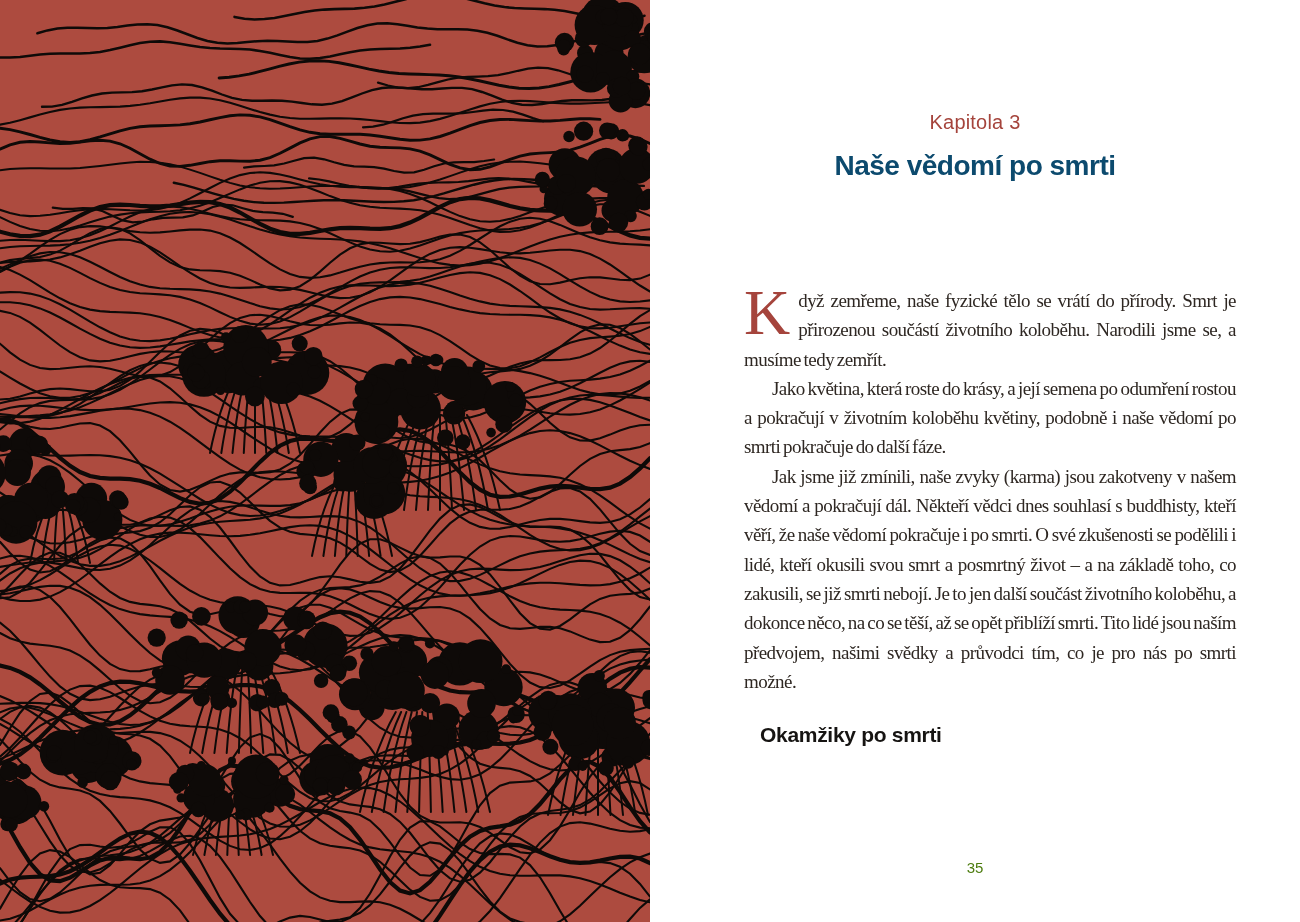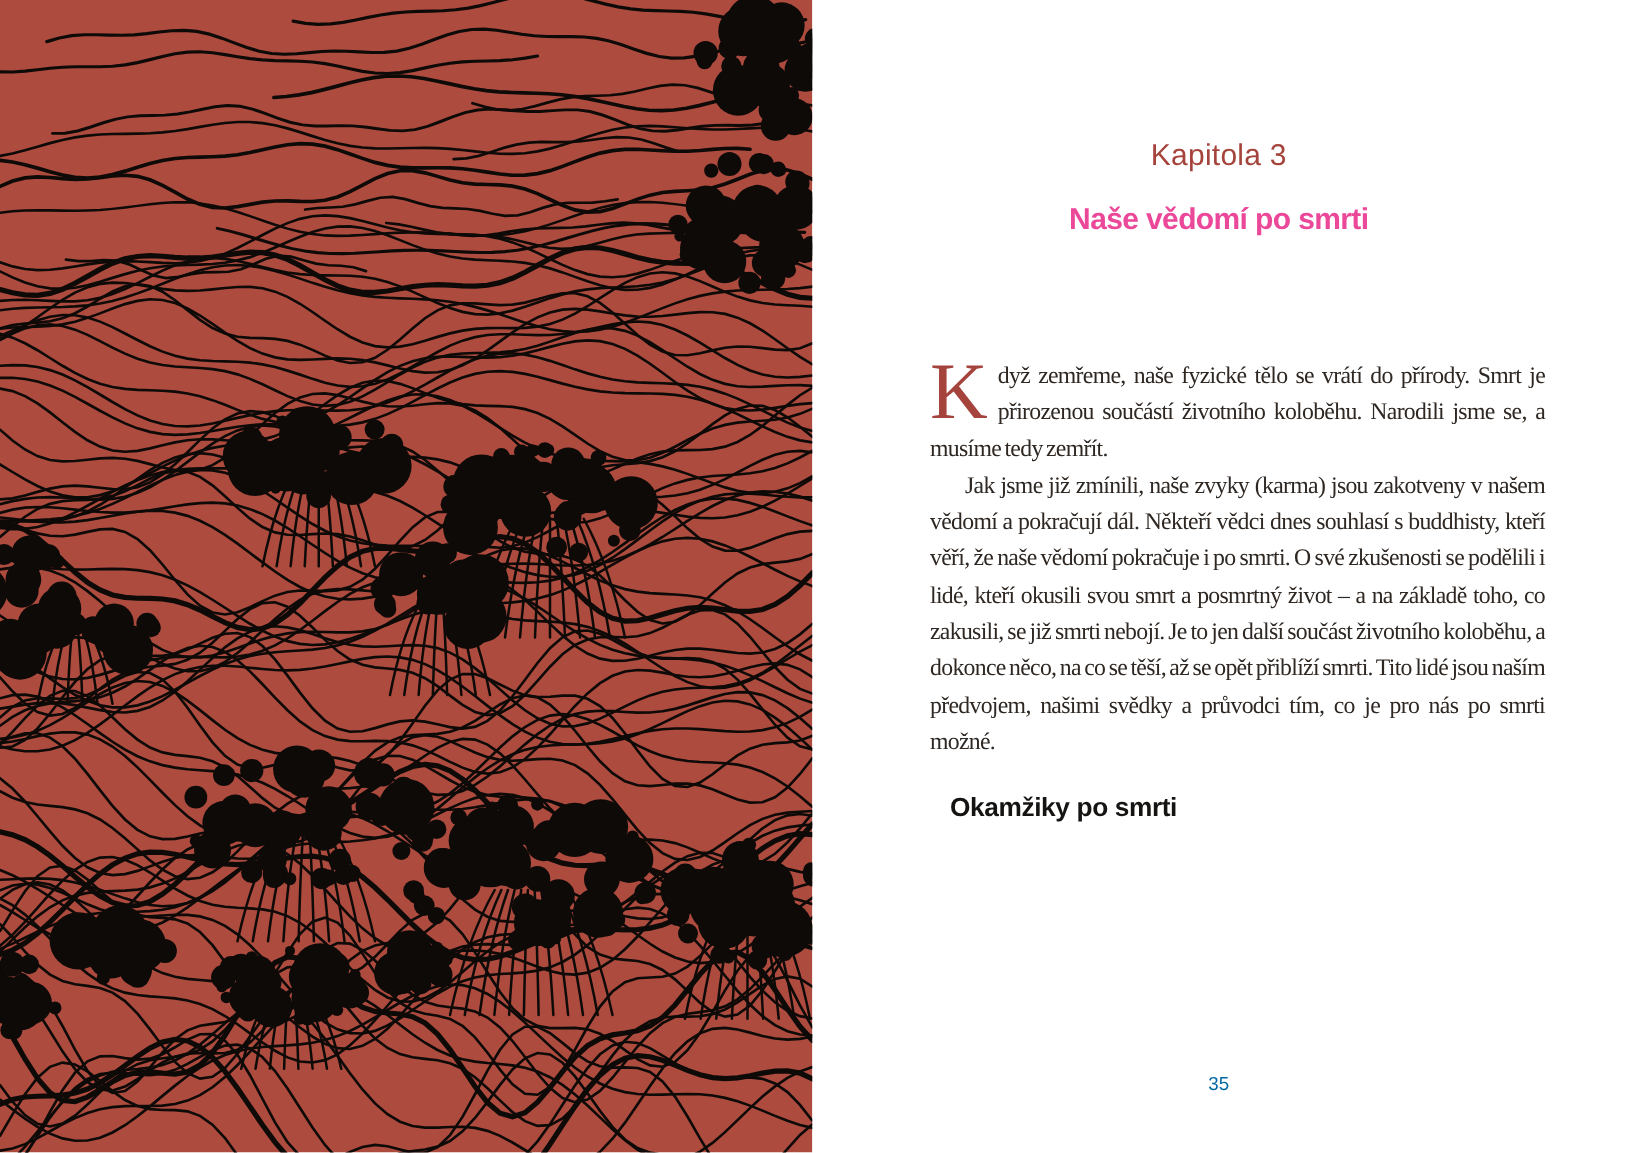--- a/index.html
+++ b/index.html
@@ -20,29 +20,29 @@
 
   
   .right-page {
     position: absolute; left: 650px; top: 0; width: 650px; height: 922px;
     background: #fff;
   }
   .chapter-label {
     position: absolute; top: 111px; left: 0; width: 100%;
     text-align: center;
     font-family: "Liberation Sans", sans-serif;
-    font-size: 24px; letter-spacing: 0.2px;
+    font-size: 20px; letter-spacing: 0.2px;
     color: #a5443c;
   }
   .chapter-title {
-    position: absolute; top: 162px; left: 0; width: 100%;
+    position: absolute; top: 150px; left: 0; width: 100%;
     margin: 0; text-align: center;
     font-family: "Liberation Sans", sans-serif;
-    font-weight: bold; font-size: 24px; letter-spacing: -0.5px;
-    color: #ec4899;
+    font-weight: bold; font-size: 28px; letter-spacing: -0.5px;
+    color: #0c4a6e;
   }
   .body-col {
     position: absolute; left: 94px; top: 286px; width: 492px;
   }
   .p {
     margin: 0;
     font-family: "Liberation Serif", serif;
     font-size: 19px; line-height: 29.3px;
     letter-spacing: -0.55px; word-spacing: -1.5px;
     text-align: justify;
@@ -60,21 +60,21 @@
   .section-heading {
     margin: 27px 0 23px 16px;
     font-family: "Liberation Sans", sans-serif;
     font-weight: bold; font-size: 21px; letter-spacing: -0.3px;
     color: #161412;
   }
   .page-number {
     position: absolute; bottom: 46px; left: 0; width: 100%;
     text-align: center;
     font-family: "Liberation Sans", sans-serif;
-    font-size: 15px; color: #0369a1;
+    font-size: 15px; color: #4d7c0f;
   }
 </style>
 </head>
 <body>
 
 <div class="spread">
 
   <div class="left-page">
     <div id="illustration">
         <svg xmlns="http://www.w3.org/2000/svg" width="650" height="922" viewBox="0 0 650 922">
@@ -633,20 +633,21 @@
         </svg>
       </div>
   </div>
 
   <div class="right-page">
     <div class="chapter-label">Kapitola 3</div>
     <h1 class="chapter-title">Naše vědomí po smrti</h1>
 
     <div class="body-col">
       <p class="p"><span class="dropcap">K</span><span>dyž zemřeme, naše fyzické tělo se vrátí do přírody. Smrt je přirozenou součástí životního koloběhu. Narodili jsme se, a musíme tedy zemřít.</span></p>
+      <p class="p indent">Jako květina, která roste do krásy, a její semena po odumření rostou a pokračují v životním koloběhu květiny, podobně i naše vědomí po smrti pokračuje do další fáze.</p>
       <p class="p indent">Jak jsme již zmínili, naše zvyky (karma) jsou zakotveny v našem vědomí a pokračují dál. Někteří vědci dnes souhlasí s buddhisty, kteří věří, že naše vědomí pokračuje i po smrti. O své zkušenosti se podělili i lidé, kteří okusili svou smrt a posmrtný život – a na základě toho, co zakusili, se již smrti nebojí. Je to jen další součást životního koloběhu, a dokonce něco, na co se těší, až se opět přiblíží smrti. Tito lidé jsou naším předvojem, našimi svědky a průvodci tím, co je pro nás po smrti možné.</p>
       <h2 class="section-heading">Okamžiky po smrti</h2>
     </div>
 
     <div class="page-number">35</div>
   </div>
 
 </div>
 
 </body></html>

